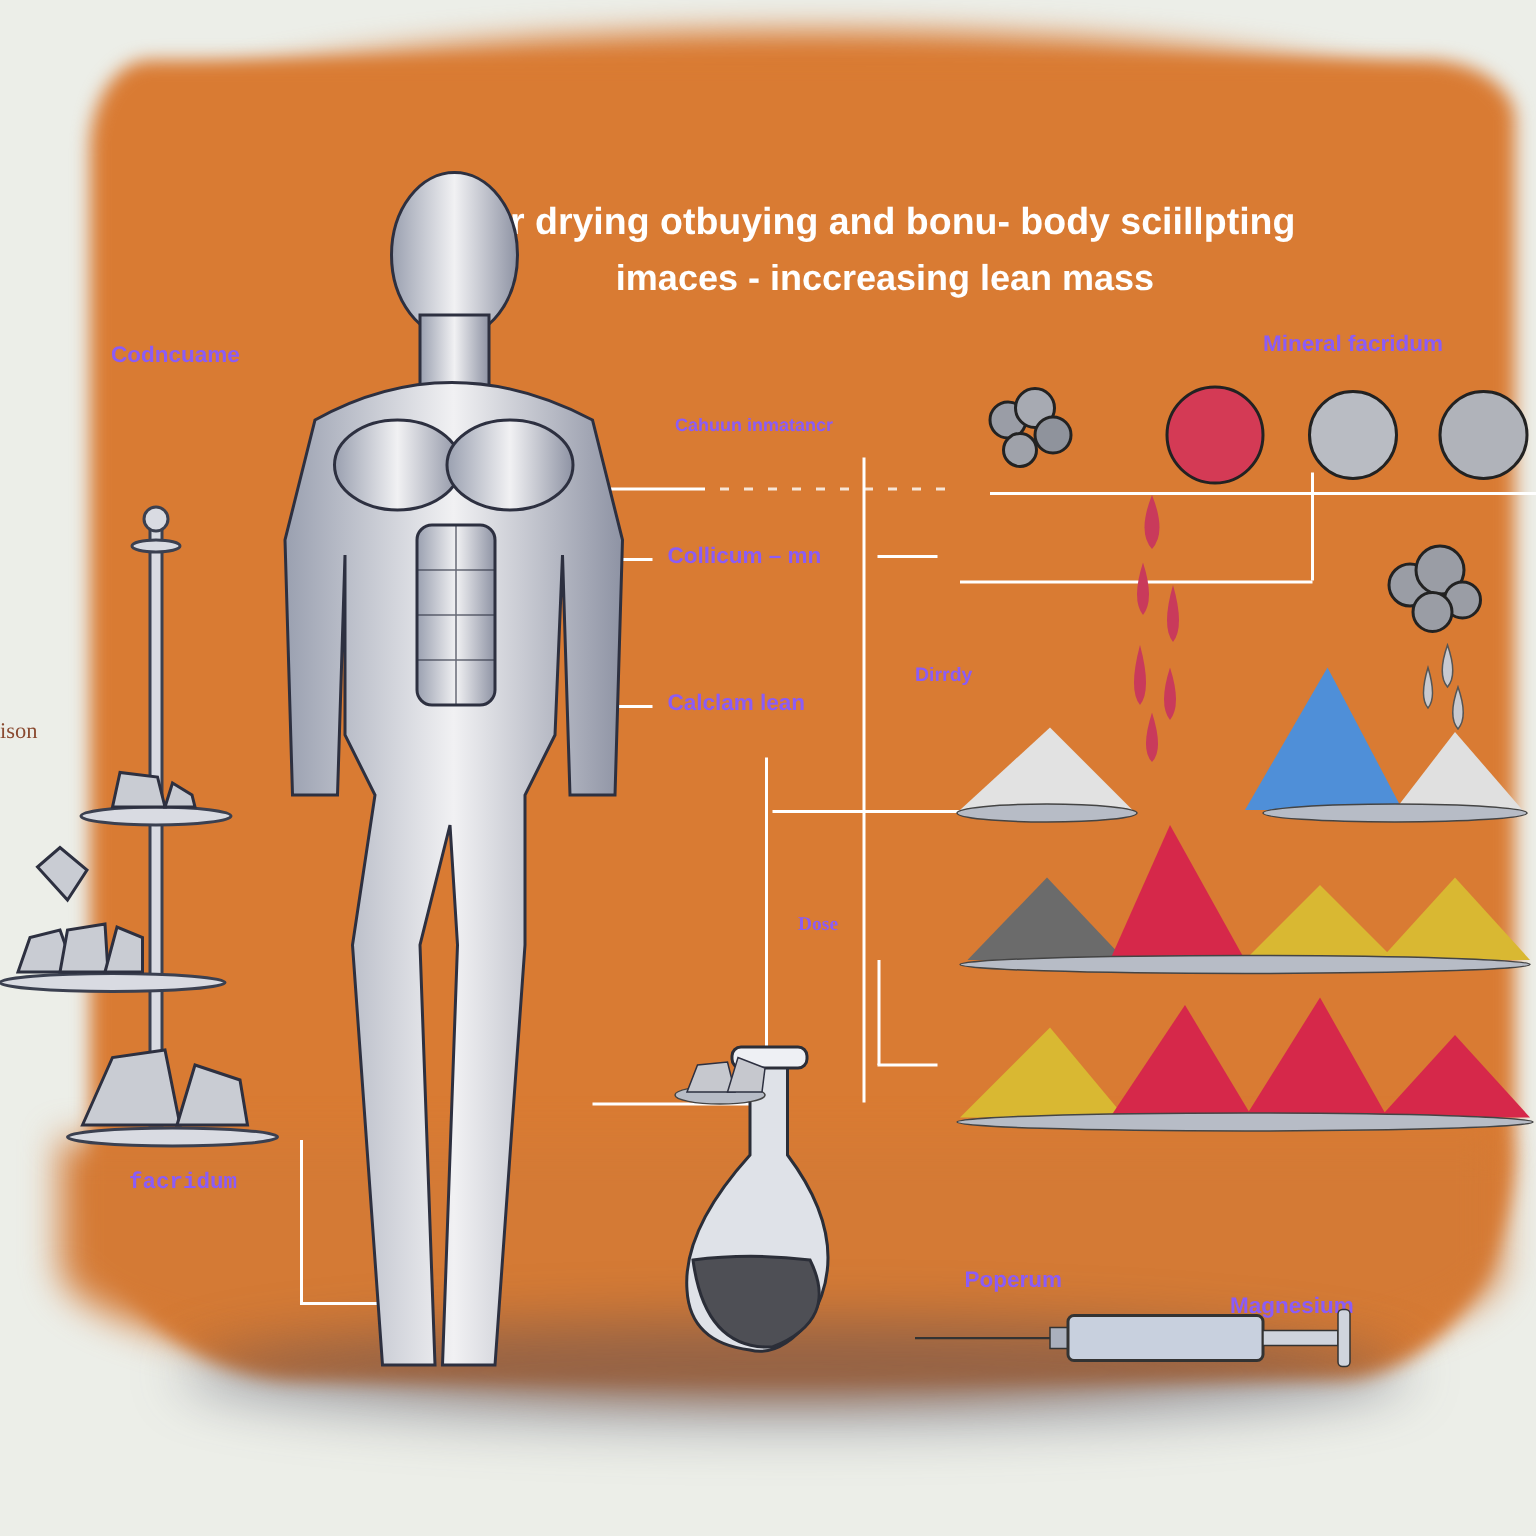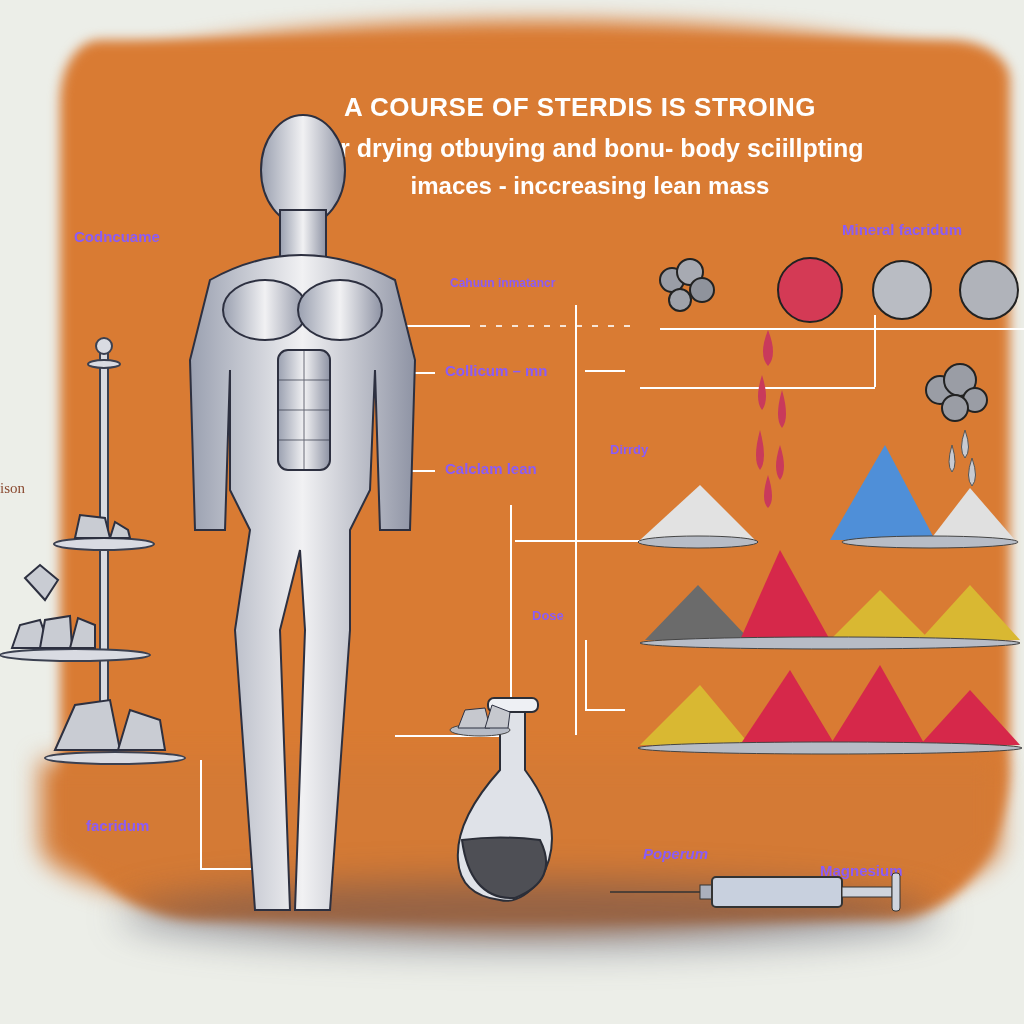--- a/index.html
+++ b/index.html
@@ -21,34 +21,33 @@
 </style>
 </head>
 <body>
 
 <div class="canvas">
   <div class="blob2"></div>
   <div class="blob"></div>
   <div class="blob3"></div>
   <div class="floor-shadow"></div>
 
-  <div class="title t1">A COURSE OF STERDIS IS STROING</div>
   <div class="title t2">for drying otbuying and bonu- body sciillpting</div>
   <div class="title t3">imaces - inccreasing lean mass</div>
 
   <div class="label small" style="left:74px;top:228px;">Codncuame</div>
   <div class="label small" style="left:842px;top:221px;">Mineral facridum</div>
   <div class="label" style="left:450px;top:276px;font-size:12px;">Cahuun inmatancr</div>
   <div class="label small" style="left:445px;top:362px;text-align:right;">Collicum – mn</div>
   <div class="label small" style="left:445px;top:460px;">Calclam lean</div>
   <div class="label" style="left:610px;top:442px;font-size:13px;">Dirrdy</div>
-  <div class="label" style="left:532px;top:608px;font-size:13px;">Dose</div>
+  <div class="label" style="left:532px;top:608px;font-size:13px;font-family:Liberation Serif, serif;">Dose</div>
   <div class="dark-label" style="left:0px;top:480px;">ison</div>
-  <div class="label small" style="left:86px;top:817px;">facridum</div>
-  <div class="label small" style="left:643px;top:845px;font-style:italic;">Poperum</div>
+  <div class="label small" style="left:86px;top:780px;font-family:Liberation Mono, monospace;">facridum</div>
+  <div class="label small" style="left:643px;top:845px;">Poperum</div>
   <div class="label small" style="left:820px;top:840px;margin-top:22px;">Magnesium</div>
 
   <div class="line" style="left:390px;top:325px;width:80px;height:2px;"></div>
   <div class="line" style="left:480px;top:325px;width:150px;height:2px;opacity:.8;background:repeating-linear-gradient(90deg,#fff 0 6px,transparent 6px 16px);"></div>
   <div class="line" style="left:660px;top:328px;width:390px;height:2px;"></div>
   <div class="line" style="left:575px;top:305px;width:2px;height:430px;"></div>
   <div class="line" style="left:410px;top:372px;width:25px;height:2px;"></div>
   <div class="line" style="left:410px;top:470px;width:25px;height:2px;"></div>
   <div class="line" style="left:585px;top:370px;width:40px;height:2px;"></div>
   <div class="line" style="left:640px;top:387px;width:235px;height:2px;"></div>

